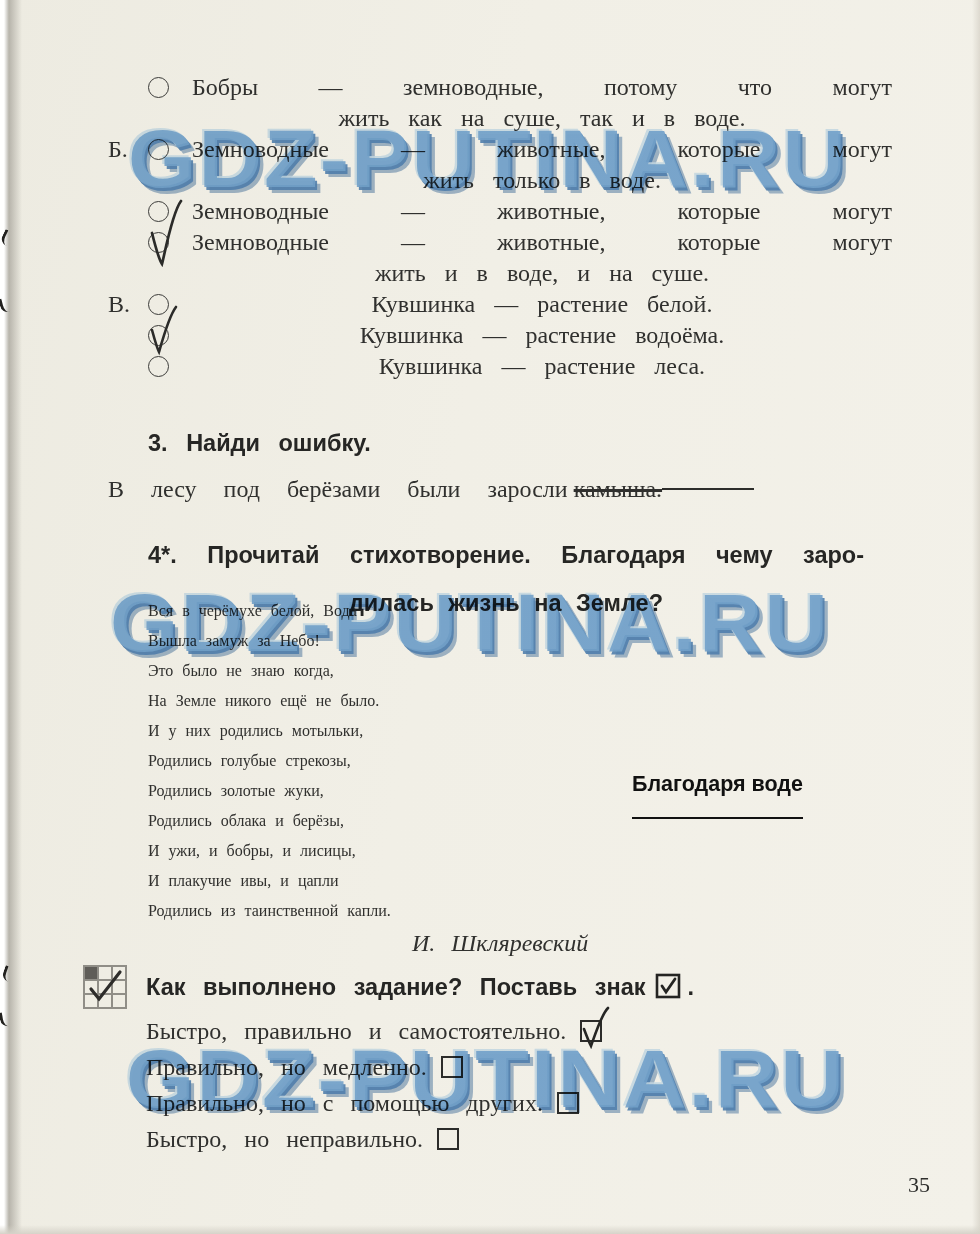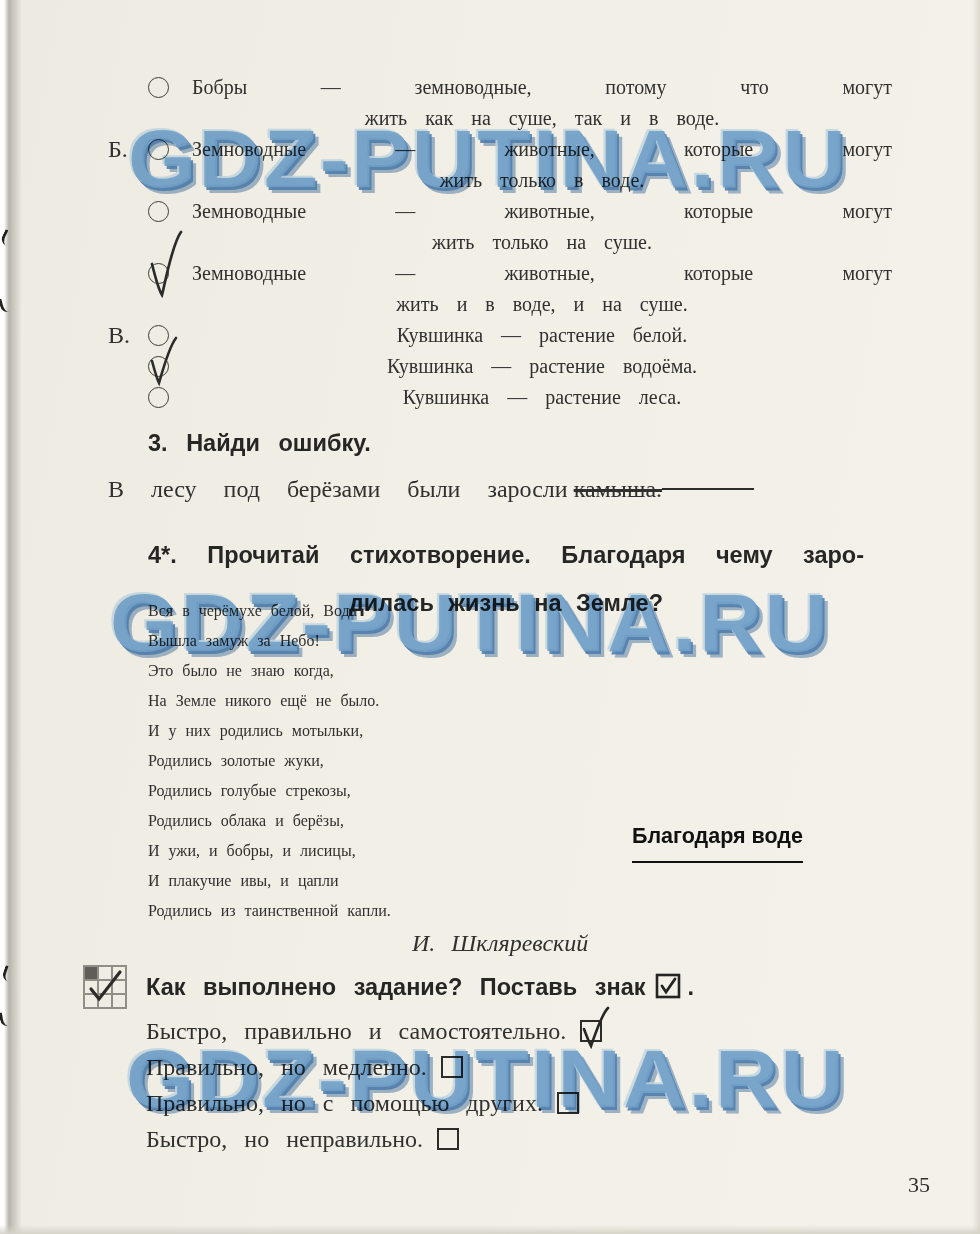--- a/index.html
+++ b/index.html
@@ -35,38 +35,38 @@
   .content { position:absolute; inset:0; z-index:2; }
 
   
   .quiz { position:absolute; left:108px; top:72px; right:88px; }
   .opt-row { display:flex; align-items:flex-start; }
   .opt-label { flex:0 0 40px; font-size:24px; line-height:31px; }
   .radio-wrap { flex:0 0 44px; position:relative; padding-top:5px; }
   .radio { display:block; width:21px; height:21px; border:1.7px solid #3b3b39; border-radius:50%; background:transparent; }
   .check-tall { position:absolute; left:-4px; top:-30px; }
   .check-mid  { position:absolute; left:-3px; top:-16px; }
-  .opt-text { flex:1; font-size:20px; line-height:31px; word-spacing:13px; }
+  .opt-text { flex:1; font-size:24px; line-height:31px; word-spacing:13px; }
   .l { display:block;text-align:center; }
   .l.j { text-align:justify; text-align-last:justify; }
 
   .h { font-family:"Liberation Sans", sans-serif; font-weight:700; font-size:23.5px; color:#262624; line-height:30px; }
 
   .task3-h { position:absolute; left:148px; top:428px; word-spacing:12px; }
   .sentence { position:absolute; left:108px; top:474px; right:80px; font-size:24px; word-spacing:21px; line-height:31px; white-space:nowrap; }
   .strike { text-decoration:line-through; text-decoration-thickness:2.5px; margin-left:6px; }
   .strike-line { display:inline-block; width:92px; border-top:2.7px solid #2d2d2b; vertical-align:0.3em; }
 
   .task4-h { position:absolute; left:148px; top:522px; right:116px; }
   .task4-h .l { word-spacing:8px;margin-top:18px; }
   .task4-h .l.j { word-spacing:8px; }
 
   .poem { position:absolute; left:148px; top:596px; font-size:16px; line-height:30px; word-spacing:5px; }
-  .margin-note { position:absolute; left:632px; top:824px; font-family:"Liberation Sans", sans-serif; font-weight:700;
-    font-size:21.5px; color:#111; border-bottom:2.6px solid #111; padding-bottom:12px; }
+  .margin-note { position:absolute; left:632px; top:772px; font-family:"Liberation Sans", sans-serif; font-weight:700;
+    font-size:21.5px; color:#111; border-bottom:2.6px solid #111; padding-bottom:20px; }
   .author { position:absolute; left:412px; top:930px; font-style:italic; font-size:24px; word-spacing:10px; }
 
   .grid-icon { position:absolute; left:82px; top:964px; }
   .prompt { position:absolute; left:146px; top:972px; word-spacing:11px; }
   .prompt .h-inline { display:inline; }
   .pbox { display:inline-block; vertical-align:-4px; margin:0 6px 0 10px; }
 
   .sc-opt { position:absolute; left:146px; font-size:24px; line-height:30px; word-spacing:11px; white-space:nowrap; }
   .box { display:inline-block; position:relative; width:22px; height:22px; border:2.4px solid #2c2c2a; vertical-align:-3px; margin-left:14px; }
   .box .check-sm { position:absolute; left:-5px; top:-17px; }
@@ -106,21 +106,20 @@
         </span>
       </div>
 
       <div class="opt-row">
         <span class="opt-label"></span>
         <span class="radio-wrap">
             <span class="radio"></span>
           </span>
         <span class="opt-text">
           <span class="l j">Земноводные — животные, которые могут</span>
-          <span class="l">жить только на суше.</span>
         </span>
       </div>
 
       <div class="opt-row">
         <span class="opt-label"></span>
         <span class="radio-wrap">
           <span class="radio"></span>
           <svg class="hand check-tall" width="42" height="74" viewBox="0 0 42 74">
             <path d="M8 36 C12 52 16 64 18 67 C20 60 28 16 37 4" fill="none" stroke="#2b2b29" stroke-width="2.7" stroke-linecap="round"></path>
           </svg>
@@ -175,22 +174,22 @@
       <span class="l j">4*. Прочитай стихотворение. Благодаря чему заро-</span>
       <span class="l">дилась жизнь на Земле?</span>
     </div>
 
     <div class="poem">
       <div>Вся в черёмухе белой, Вода</div>
       <div>Вышла замуж за Небо!</div>
       <div>Это было не знаю когда,</div>
       <div>На Земле никого ещё не было.</div>
       <div>И у них родились мотыльки,</div>
+      <div>Родились голубые стрекозы,</div>
       <div>Родились золотые жуки,</div>
-      <div>Родились голубые стрекозы,</div>
       <div>Родились облака и берёзы,</div>
       <div>И ужи, и бобры, и лисицы,</div>
       <div>И плакучие ивы, и цапли</div>
       <div>Родились из таинственной капли.</div>
     </div>
 
     <div class="margin-note">Благодаря воде</div>
     <div class="author">И. Шкляревский</div>
 
     <svg class="grid-icon" width="46" height="46" viewBox="0 0 46 46">

